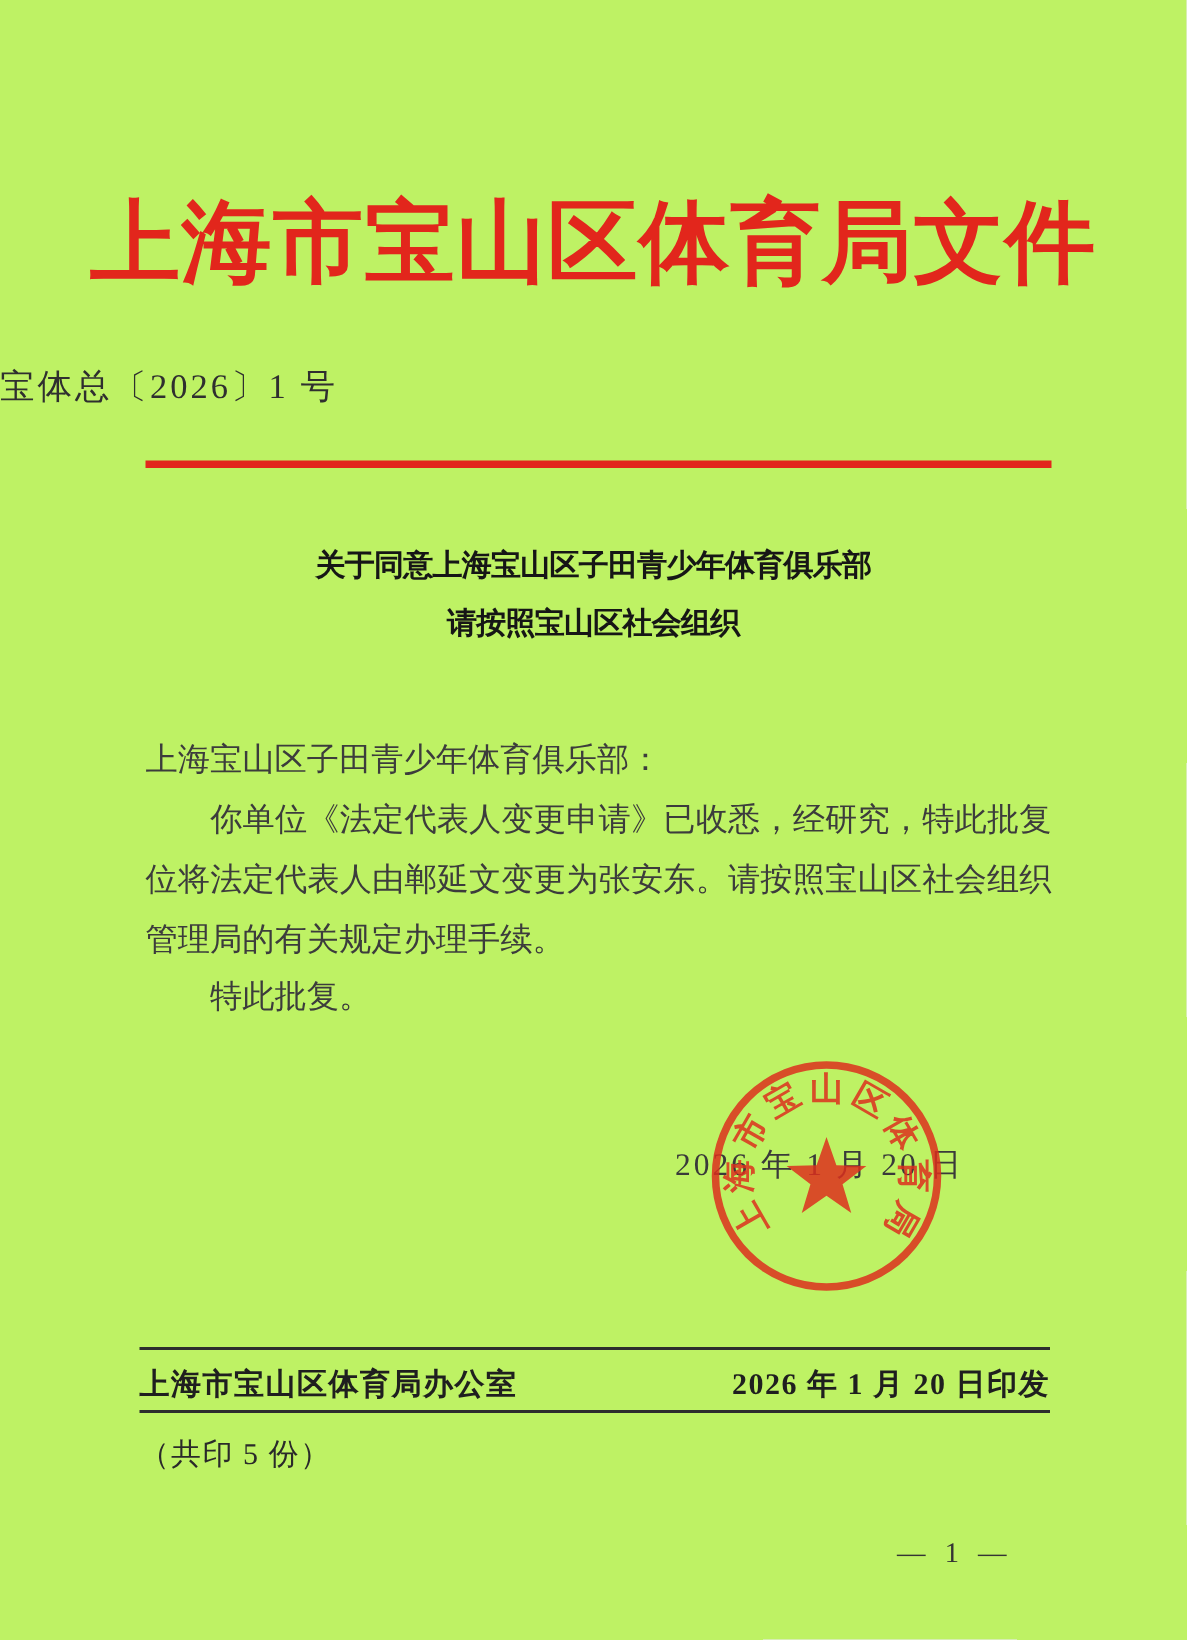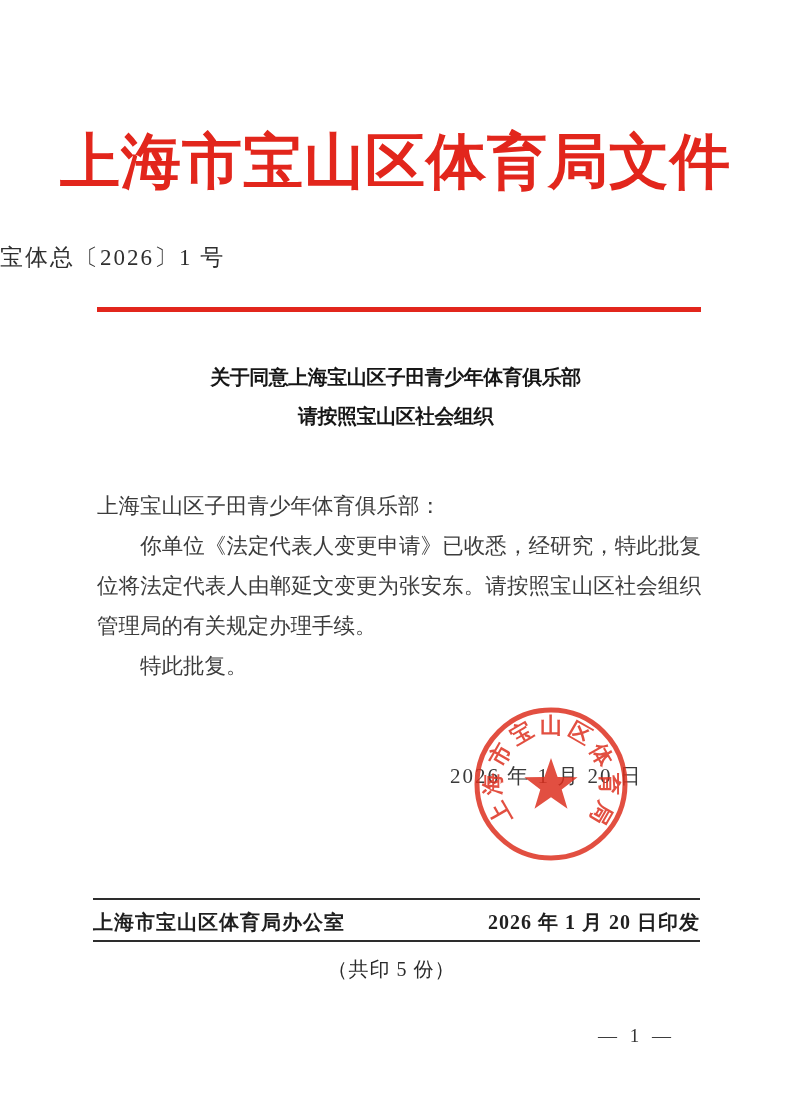--- a/index.html
+++ b/index.html
@@ -1,20 +1,20 @@
 <!DOCTYPE html>
 <html><head>
 <meta charset="utf-8">
 <style>
   html,body { margin:0; padding:0; background:#e9ecef; }
   .page {
     position:relative;
     width:791px; height:1093px;
     margin:0 auto;
-    background:#ffffff;
+    background:#bef264;
     overflow:hidden;
     font-family:"Liberation Serif","DejaVu Serif",serif;
   }
   .abs { position:absolute; }
 
   .header-title {
     top:122px; left:0; width:100%;
     text-align:center;
     font-size:60px; font-weight:bold;
     color:#e2261c;
@@ -40,21 +40,21 @@
     line-height:39px;
     letter-spacing:-0.5px;
   }
   .body-block {
     top:486px; left:97px; width:604px;
     font-size:21.5px; color:#3c3c3c;
     line-height:40px;
   }
   .body-line { white-space:nowrap; }
   .jf { white-space:normal; text-align:justify; text-align-last:justify; }
-  .closing { text-indent:2em; }
+  .closing { text-indent:2em;font-family:Liberation Mono, monospace; }
 
   .date-line {
     top:762px; left:450px;
     font-size:21px; color:#3a3a3a;
     letter-spacing:2px;
     z-index:1;
     white-space:nowrap;
   }
   .seal {
     top:702px; left:471px;
@@ -73,21 +73,21 @@
   .rule-bottom { top:940px; }
   .footer-row {
     top:906px; left:93px; width:607px; height:32px;
     display:flex; justify-content:space-between; align-items:center;
     font-size:20px; color:#1f1f1f;font-weight:bold;
   }
   .footer-office { letter-spacing:1px; }
   .footer-printdate { letter-spacing:1px; }
   .copies {
     top:956px; left:93px; width:597px;
-    text-align:center;
+    text-align:left;
     font-size:20px; color:#2a2a2a;
     letter-spacing:1px;
   }
   .page-number {
     top:1025px; left:598px;
     font-size:19px; color:#343434;
     letter-spacing:4px;
     white-space:nowrap;
   }
 </style>

